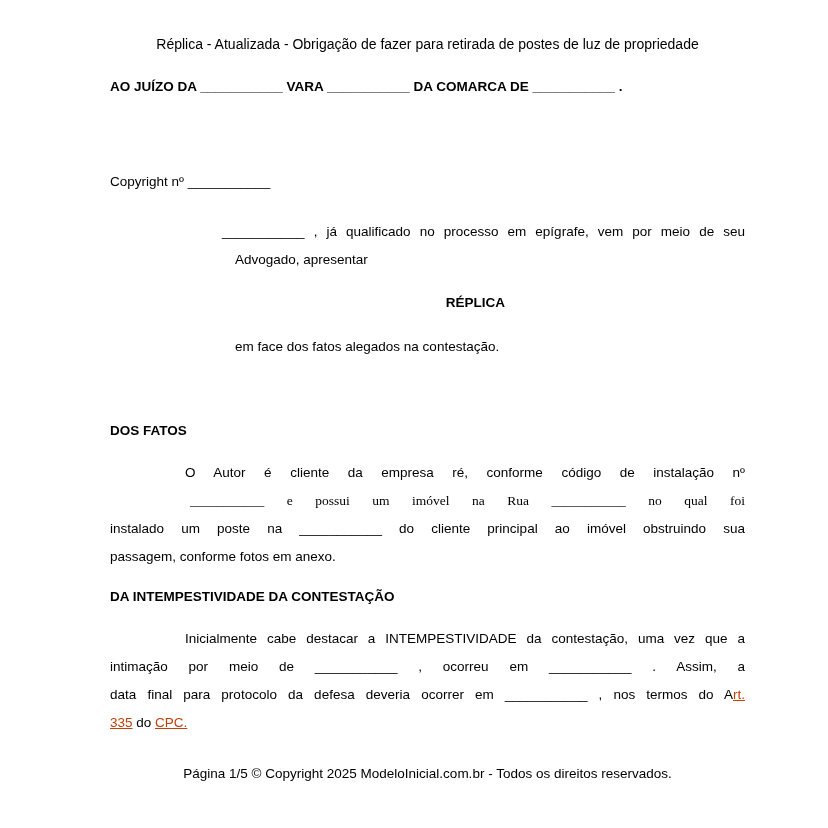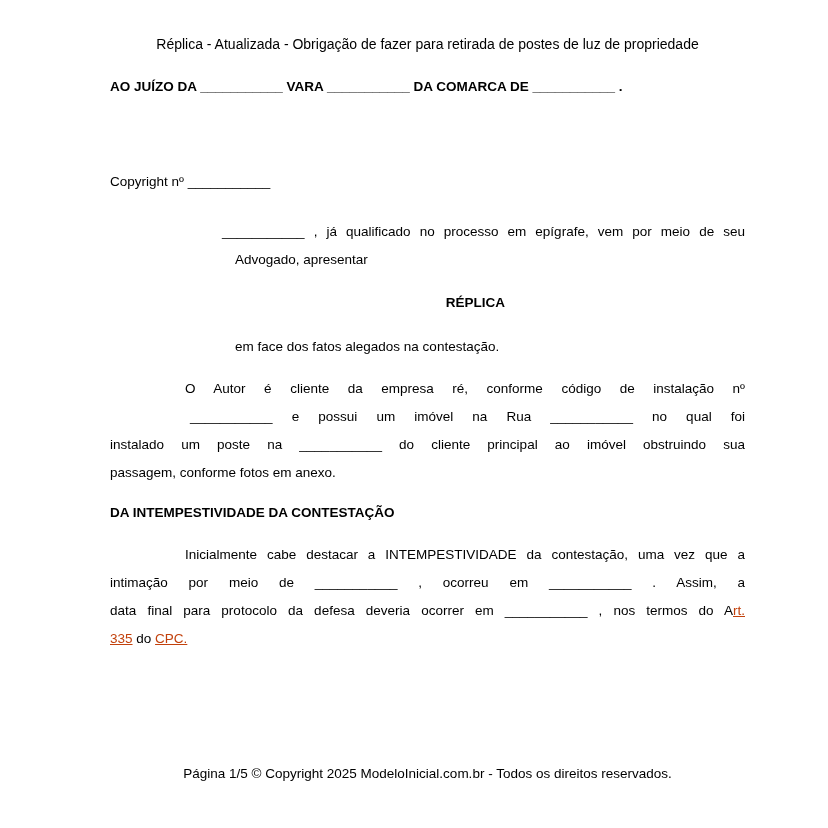--- a/index.html
+++ b/index.html
@@ -14,21 +14,21 @@
     padding: 30px 95px 0 98px;
     display: flex;
     flex-direction: column;
     overflow: hidden;
     margin-left: 12px;
   }
   .line { line-height: 28px; white-space: normal; }
   .b { font-weight: bold; }
   .just { text-align: justify; text-align-last: justify; }
   .ind75  { padding-left: 75px; }
-  .ind80  { padding-left: 80px; }
+  .ind80  { padding-left: 80px; font-family: Liberation Serif, serif; }
   .ind112 { padding-left: 112px; }
   .ind125 { padding-left: 125px; }
   .title-clip {
     align-self: center;
     width: 640px;
     overflow: hidden;
     white-space: nowrap;
     text-align: center;
     font-size: 14px;
     line-height: 28px;
@@ -67,20 +67,21 @@
 
   <div class="para1">
     <div class="line just ind112">___________ , já qualificado no processo em epígrafe, vem por meio de seu</div>
     <div class="line ind125">Advogado, apresentar</div>
   </div>
 
   <div class="line replica">RÉPLICA</div>
 
   <div class="line emface ind125">em face dos fatos alegados na contestação.</div>
 
+  <div class="line b h-fatos">DOS FATOS</div>
 
   <div class="facts">
     <div class="line just ind75">O Autor é cliente da empresa ré, conforme código de instalação nº</div>
     <div class="line just ind80">___________ e possui um imóvel na Rua ___________ no qual foi</div>
     <div class="line just">instalado um poste na ___________ do cliente principal ao imóvel obstruindo sua</div>
     <div class="line">passagem, conforme fotos em anexo.</div>
   </div>
 
   <div class="line b h-intemp">DA INTEMPESTIVIDADE DA CONTESTAÇÃO</div>
 

